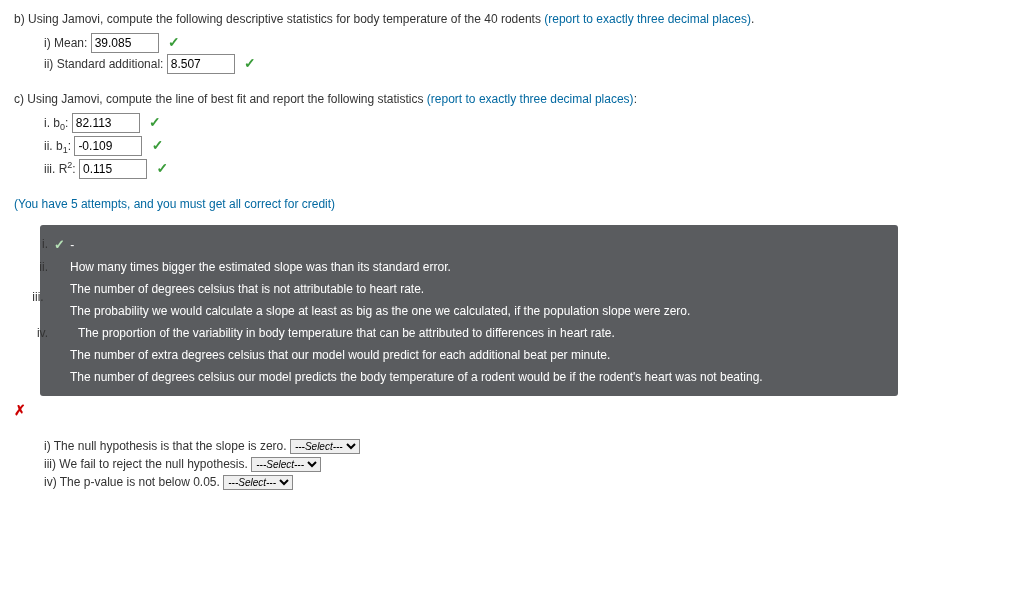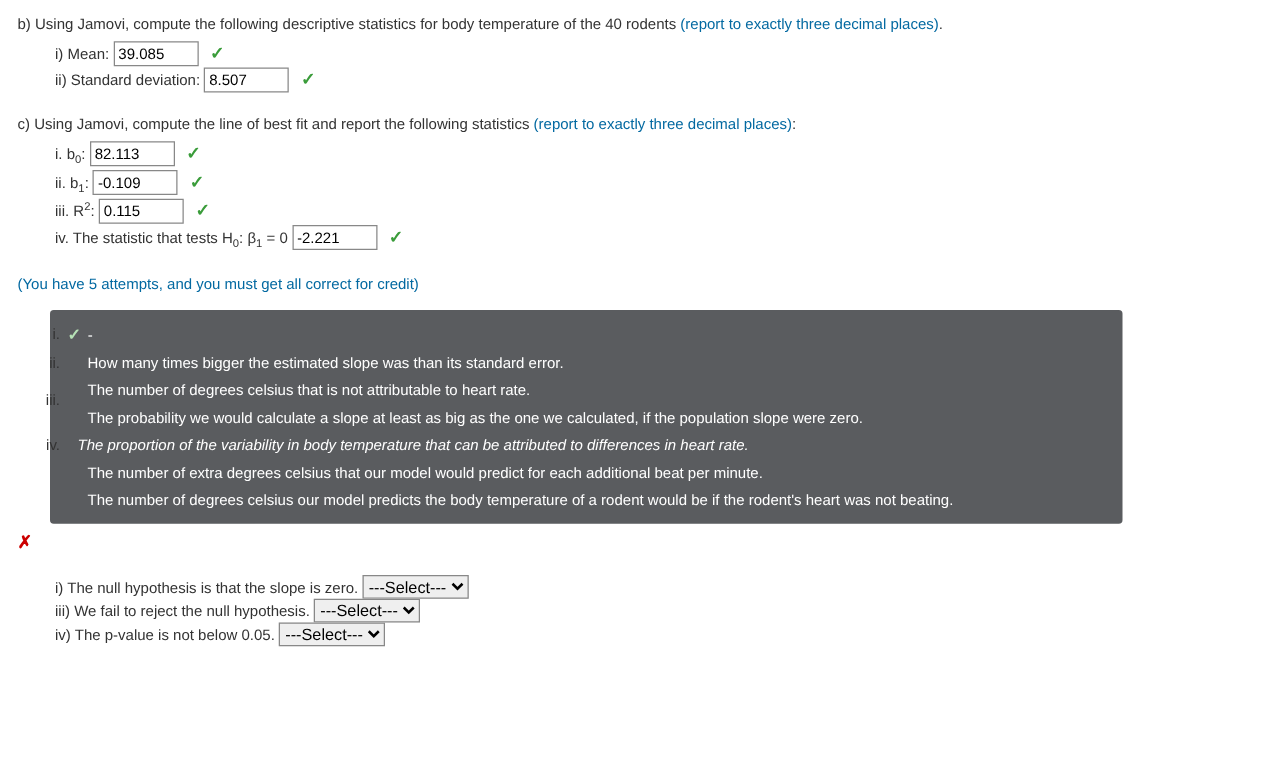--- a/index.html
+++ b/index.html
@@ -27,22 +27,23 @@
     font-size: 14px;
   }
   .x-mark {
     color: #cc0000;
     font-weight: bold;
     font-size: 14px;
   }
   sub { font-size: 9px; vertical-align: sub; }
   sup { font-size: 9px; vertical-align: super; }
   select {
-    font-size: 13px;
+    font-size: 10px;
     border: 1px solid #888;
+    font-style: italic;
   }
   .dropdown-panel {
     background: #5a5c5f;
     color: #fff;
     padding: 8px 14px;
     position: relative;
     border-radius: 3px;
     margin-left: 26px;
     width: 830px;
   }
@@ -69,21 +70,21 @@
 
 <div class="question">
   <span>b) Using Jamovi, compute the following descriptive statistics for body temperature of the 40 rodents </span><span class="red">(report to exactly three decimal places)</span><span>.</span>
   <div class="indent" style="margin-top:4px;">
     <div>
       <span>i) Mean: </span>
       <input type="text" value="39.085" style="">
       <span class="check">✓</span>
     </div>
     <div>
-      <span>ii) Standard deviation: </span>
+      <span>ii) Standard additional: </span>
       <input type="text" value="8.507" style="">
       <span class="check">✓</span>
     </div>
   </div>
 </div>
 
 <div class="question">
   <span>c) Using Jamovi, compute the line of best fit and report the following statistics </span><span class="red">(report to exactly three decimal places)</span><span>:</span>
   <div class="indent" style="margin-top:4px;">
     <div>
@@ -94,52 +95,47 @@
     <div>
       <span>ii. b</span><sub>1</sub><span>: </span>
       <input type="text" value="-0.109" style="">
       <span class="check">✓</span>
     </div>
     <div>
       <span>iii. R</span><sup>2</sup><span>: </span>
       <input type="text" value="0.115" style="">
       <span class="check">✓</span>
     </div>
-    <div>
-      <span>iv. The statistic that tests H</span><sub>0</sub><span>: β</span><sub>1</sub><span> = 0 </span>
-      <input type="text" value="-2.221" style="">
-      <span class="check">✓</span>
-    </div>
   </div>
 </div>
 
 <div class="question">
   <div class="red" style="margin-top:10px;">(You have 5 attempts, and you must get all correct for credit)</div>
 
   <div style="margin-top:12px;">
     <div class="dropdown-panel">
       <div class="roman-row line">
         <span class="roman-outside">i.</span>
         <span class="tick-selected">✓</span>
         <span style="margin-left:2px;">-</span>
       </div>
       <div class="roman-row line">
         <span class="roman-outside">ii.</span>
         <span style="margin-left:16px;">How many times bigger the estimated slope was than its standard error.</span>
       </div>
       <div class="roman-row line">
-        <span class="roman-outside" style="top:10px;">iii.</span>
+        <span class="roman-outside" style="top:10px;text-align:center;">iii.</span>
         <span style="margin-left:16px;">The number of degrees celsius that is not attributable to heart rate.</span>
       </div>
       <div class="roman-row line">
         <span style="margin-left:16px;">The probability we would calculate a slope at least as big as the one we calculated, if the population slope were zero.</span>
       </div>
       <div class="roman-row line">
         <span class="roman-outside">iv.</span>
-        <span style="margin-left:8px;font-style:italic;">The proportion of the variability in body temperature that can be attributed to differences in heart rate.</span>
+        <span style="margin-left:24px;">The proportion of the variability in body temperature that can be attributed to differences in heart rate.</span>
       </div>
       <div class="line"><span style="margin-left:16px;margin-top:42px;">The number of extra degrees celsius that our model would predict for each additional beat per minute.</span></div>
       <div class="line"><span style="margin-left:16px;">The number of degrees celsius our model predicts the body temperature of a rodent would be if the rodent's heart was not beating.</span></div>
     </div>
   </div>
   <div class="x-mark" style="margin-top:4px;">✗</div>
 </div>
 
 <div class="question">
   <div class="indent" style="margin-top:6px;">

